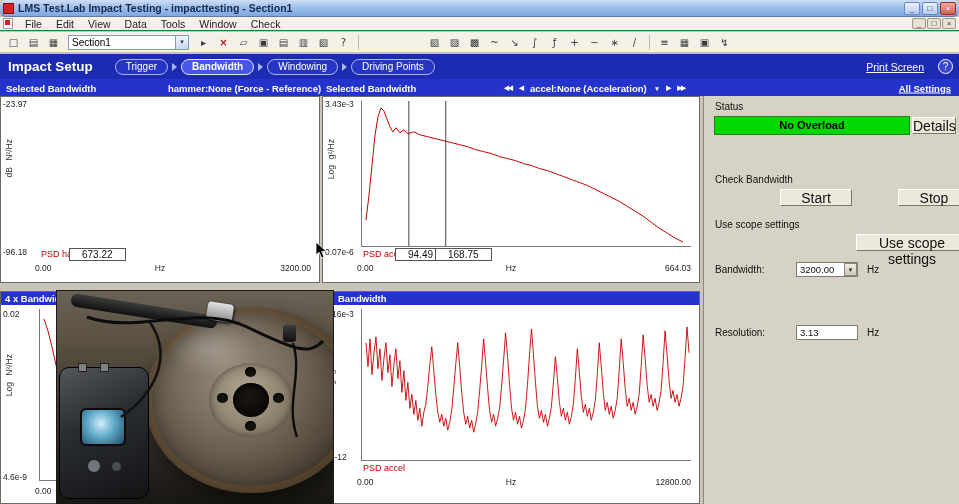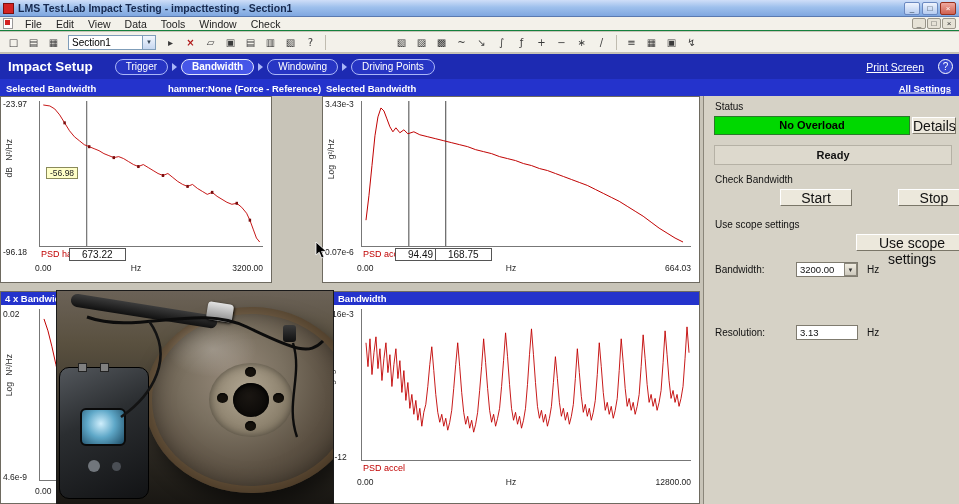--- a/index.html
+++ b/index.html
@@ -3,21 +3,21 @@
 <meta charset="utf-8">
 <style>
   * { margin:0; padding:0; box-sizing:border-box; }
   body { background:#888; font-family:"Liberation Sans", sans-serif; }
   .app { position:relative; width:959px; height:504px; background:#c8c4b8; overflow:hidden;
          font-family:"Liberation Sans", sans-serif; }
 
   
   .titlebar { position:absolute; top:0; left:0; right:0; height:17px;
     background:linear-gradient(180deg,#cfdef8 0%,#9ec0ec 45%,#7fa7e0 100%);
-    border-bottom:1px solid #5a7ab0; display:flex; align-items:center; gap:4px; padding:0 3px; }
+    border-bottom:1px solid #5a7ab0; display:flex; align-items:center; gap:4px; padding:0 3px;border-radius:6px; }
   .app-icon { width:11px; height:11px; background:#d42222; border:1px solid #7c0e0e; }
   .title { flex:1; font-size:10.5px; font-weight:bold; color:#16294f; white-space:nowrap; overflow:hidden; }
   .winbtns { display:flex; gap:2px; }
   .wb { width:16px; height:13px; padding:0; font-size:8px; line-height:11px; text-align:center;
     background:linear-gradient(#eef3fd,#b6ccf0); border:1px solid #6a88c0; border-radius:2px; color:#234; }
   .wb.close { background:linear-gradient(#f0a89e,#cf6152); color:#fff; border-color:#96301e; }
 
   
   .menubar { position:absolute; top:17px; left:0; right:0; height:14px; background:#f3f1ea;
     border-bottom:1px solid #15803d; display:flex; align-items:center; font-size:10.5px; color:#222; padding-left:3px; }
@@ -27,21 +27,21 @@
   .mdi { margin-left:auto; display:flex; gap:1px; padding-right:3px; }
   .mdi .wb { width:14px; height:11px; background:#e6e2d6; border:1px solid #9a968a; color:#333; line-height:9px; }
 
   
   .toolbar { position:absolute; top:32px; left:0; right:0; height:21px; background:#f3f1ea;
     border-bottom:1px solid #c4c0b4; display:flex; align-items:center; gap:1px; padding-left:4px; }
   .tbtn { width:19px; height:17px; padding:0; background:transparent; border:1px solid transparent;
     font-size:10px; color:#3a3a3a; line-height:15px; text-align:center; font-family:"DejaVu Sans", sans-serif; }
   .tbtn.red { color:#b01818; font-weight:bold; }
   .tsep { width:1px; height:15px; background:#c0bcb0; margin:0 4px; }
-  .combo { width:88px; height:15px; background:#fff; border:1px solid #7f9db9; display:flex;
+  .combo { width:121px; height:15px; background:#fff; border:1px solid #7f9db9; display:flex;
     align-items:center; margin:0 4px; font-size:10px; }
   .combo-text { flex:1; padding-left:3px; white-space:nowrap; overflow:hidden; }
   .combo-btn { width:13px; height:13px; background:linear-gradient(#f2f6fd,#c6d7f0); border-left:1px solid #7f9db9;
     font-size:6px; line-height:13px; text-align:center; color:#345; }
 
   
   .banner { position:absolute; top:54px; left:0; right:0; height:25px; background:#1d2ab2;
     display:flex; align-items:center; }
   .banner-title { color:#fff; font-weight:bold; font-size:13.5px; padding:0 8px; white-space:nowrap; }
   .steps { display:flex; align-items:center; gap:2px; margin-left:14px; }
@@ -60,21 +60,21 @@
   .subheader > * { position:absolute; top:50%; transform:translateY(-50%); white-space:nowrap; }
   .sh-left-title { left:6px; }
   .sh-left-channel { left:168px; }
   .sh-mid-title { left:326px; }
   .sh-nav { left:504px; display:flex; align-items:center; gap:7px; }
   .sh-arrow { font-size:6.5px; letter-spacing:-1px; }
   .sh-all { right:8px; text-decoration:underline; }
 
   
   .panel { position:absolute; background:#fff; border:1px solid #6e6a60; overflow:hidden; }
-  #chart-tl { left:0; top:96px; width:272px; height:187px; }
+  #chart-tl { left:0; top:96px; width:320px; height:187px; }
   #chart-tm { left:322px; top:96px; width:378px; height:187px; }
   #chart-bl { left:0; top:291px; width:320px; height:213px; }
   #chart-bm { left:322px; top:291px; width:378px; height:213px; }
 
   .chart-header { position:absolute; top:0; left:0; right:0; height:13px; background:#2433cc;
     color:#fff; font-size:9.5px; font-weight:bold; line-height:13px; padding-left:4px; }
   #chart-bm .chart-header { padding-left:15px; }
 
   .plot { position:absolute; border-left:1px solid #777; border-bottom:1px solid #777; background:#fff; }
   #chart-tl .plot, #chart-tm .plot { left:38px; top:4px; right:8px; height:146px; }
@@ -258,48 +258,38 @@
       <span class="pill">Driving Points</span>
     </span>
     <span class="print-screen">Print Screen</span>
     <span class="help-circle">?</span>
   </div>
 
   <div class="subheader">
     <span class="sh-left-title">Selected Bandwidth</span>
     <span class="sh-left-channel">hammer:None (Force - Reference)</span>
     <span class="sh-mid-title">Selected Bandwidth</span>
+    <span class="sh-nav">
+      <span class="sh-arrow">◀◀</span>
+      <span class="sh-arrow">◀</span>
+      <span>accel:None (Acceleration)</span>
+      <span class="sh-arrow">▼</span>
+      <span class="sh-arrow">▶</span>
+      <span class="sh-arrow">▶▶</span>
+    </span>
     <span class="sh-all">All Settings</span>
   </div>
 
   <div class="panel" id="chart-tl">
     <span class="ytop">-23.97</span>
     <span class="yunits">
       <span class="yunit">N²/Hz</span>
       <span class="yunit">dB</span>
     </span>
     <span class="ybot">-96.18</span>
-    <div class="plot">
-      <svg viewBox="0 0 272 146" preserveAspectRatio="none">
-        <line x1="57" y1="0" x2="57" y2="146" stroke="#444" stroke-width="1"></line>
-        <polyline fill="none" stroke="#c00000" stroke-width="1" points="4,4 12,5 18,8 24,14 30,22 36,30 42,36 48,40 54,44 60,46 66,48 72,50 78,53 84,55 90,57 96,56 102,58 108,61 114,64 120,66 126,64 132,67 138,70 144,73 150,75 156,73 162,77 168,81 174,84 180,86 186,84 192,88 198,91 204,94 210,92 216,96 222,99 228,102 234,104 240,103 246,107 252,113 256,120 260,129 264,138 268,142"></polyline>
-        <g fill="#7a0d0d">
-          <rect x="28.5" y="20.5" width="3" height="3"></rect>
-            <rect x="58.5" y="44.5" width="3" height="3"></rect>
-          <rect x="88.5" y="55.5" width="3" height="3"></rect>
-            <rect x="118.5" y="64.5" width="3" height="3"></rect>
-          <rect x="148.5" y="73.5" width="3" height="3"></rect>
-            <rect x="178.5" y="84.5" width="3" height="3"></rect>
-          <rect x="208.5" y="90.5" width="3" height="3"></rect>
-            <rect x="238.5" y="101.5" width="3" height="3"></rect>
-          <rect x="254.5" y="118.5" width="3" height="3"></rect>
-        </g>
-      </svg>
-      <span class="tooltip">-56.98</span>
-    </div>
     <div class="trace-row">
       <span class="trace-label">PSD hammer</span>
       <span class="cursor-box">673.22</span>
     </div>
     <div class="xrow">
       <span class="xl">0.00</span>
       <span class="xc">Hz</span>
       <span class="xr">3200.00</span>
     </div>
   </div>
@@ -368,21 +358,20 @@
       <span class="xl">0.00</span>
       <span class="xc">Hz</span>
       <span class="xr">12800.00</span>
     </div>
   </div>
 
   <div class="right-panel">
     <span class="lbl" id="rp-status-label">Status</span>
     <button id="rp-overload">No Overload</button>
     <button class="btn3d" id="rp-details">Details</button>
-    <div id="rp-ready">Ready</div>
     <span class="lbl" id="rp-checkbw-label">Check Bandwidth</span>
     <button class="btn3d" id="rp-start">Start</button>
     <button class="btn3d" id="rp-stop">Stop</button>
     <span class="lbl" id="rp-scope-label">Use scope settings</span>
     <button class="btn3d" id="rp-scope-btn">Use scope settings</button>
 
     <div class="rp-row" id="rp-row0">
       <span class="f-label">Bandwidth:</span>
       <span class="f-box">3200.00</span>
       <span class="f-dd">▼</span>

